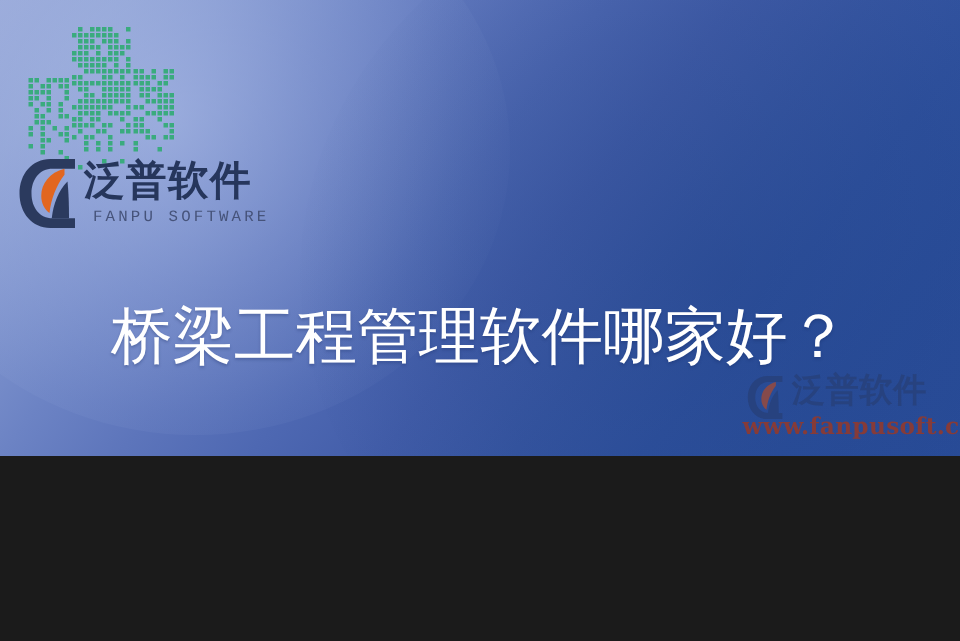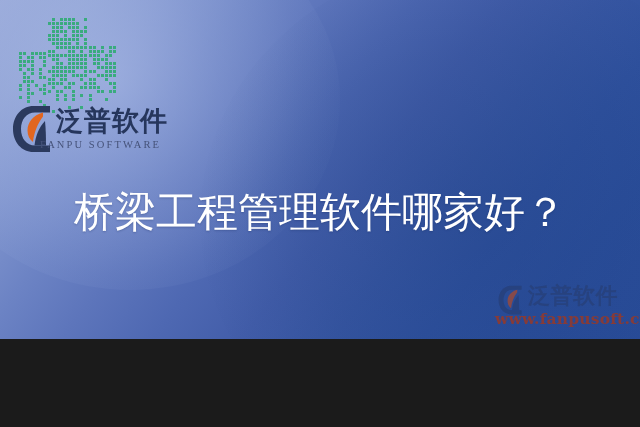--- a/index.html
+++ b/index.html
@@ -3,21 +3,21 @@
 <meta charset="utf-8">
 <style>
   html, body {
     margin: 0;
     padding: 0;
     background: #1b1b1b;
   }
   #stage {
     position: relative;
     width: 640px;
-    height: 339px;
+    height: 304px;
     overflow: hidden;
     font-family: "Liberation Sans", sans-serif;
     
     background:
       linear-gradient(128deg,
         #9aaad9 0%,
         #8fa2d4 9%,
         #7e93cd 18%,
         #6c83c4 27%,
         #5d75bb 36%,
@@ -83,34 +83,34 @@
     font-family: "DejaVu Sans", sans-serif;
     font-size: 27px;
     font-weight: 700;
     letter-spacing: 1px;
     color: #26365c;
     line-height: 36px;
     white-space: nowrap;
   }
   .logo-en {
     position: absolute;
-    left: 28px;
+    left: 50px;
     top: 36px;
-    font-family: Liberation Serif, serif;
+    font-family: Liberation Mono, monospace;
     font-size: 10.5px;
     letter-spacing: 2.1px;
     color: #46537a;
     white-space: nowrap;
   }
 
   
   #headline {
     position: absolute;
     left: 0;
-    top: 185px;
+    top: 197px;
     width: 640px;
     text-align: center;
     font-family: "DejaVu Serif", "Liberation Serif", serif;
     font-size: 41px;
     line-height: 54px;
     color: #ffffff;
     letter-spacing: 0px;
     text-shadow: 0 1px 2px rgba(20,40,90,0.28);
   }
   #headline .hl-line { display: block; white-space: nowrap; }

